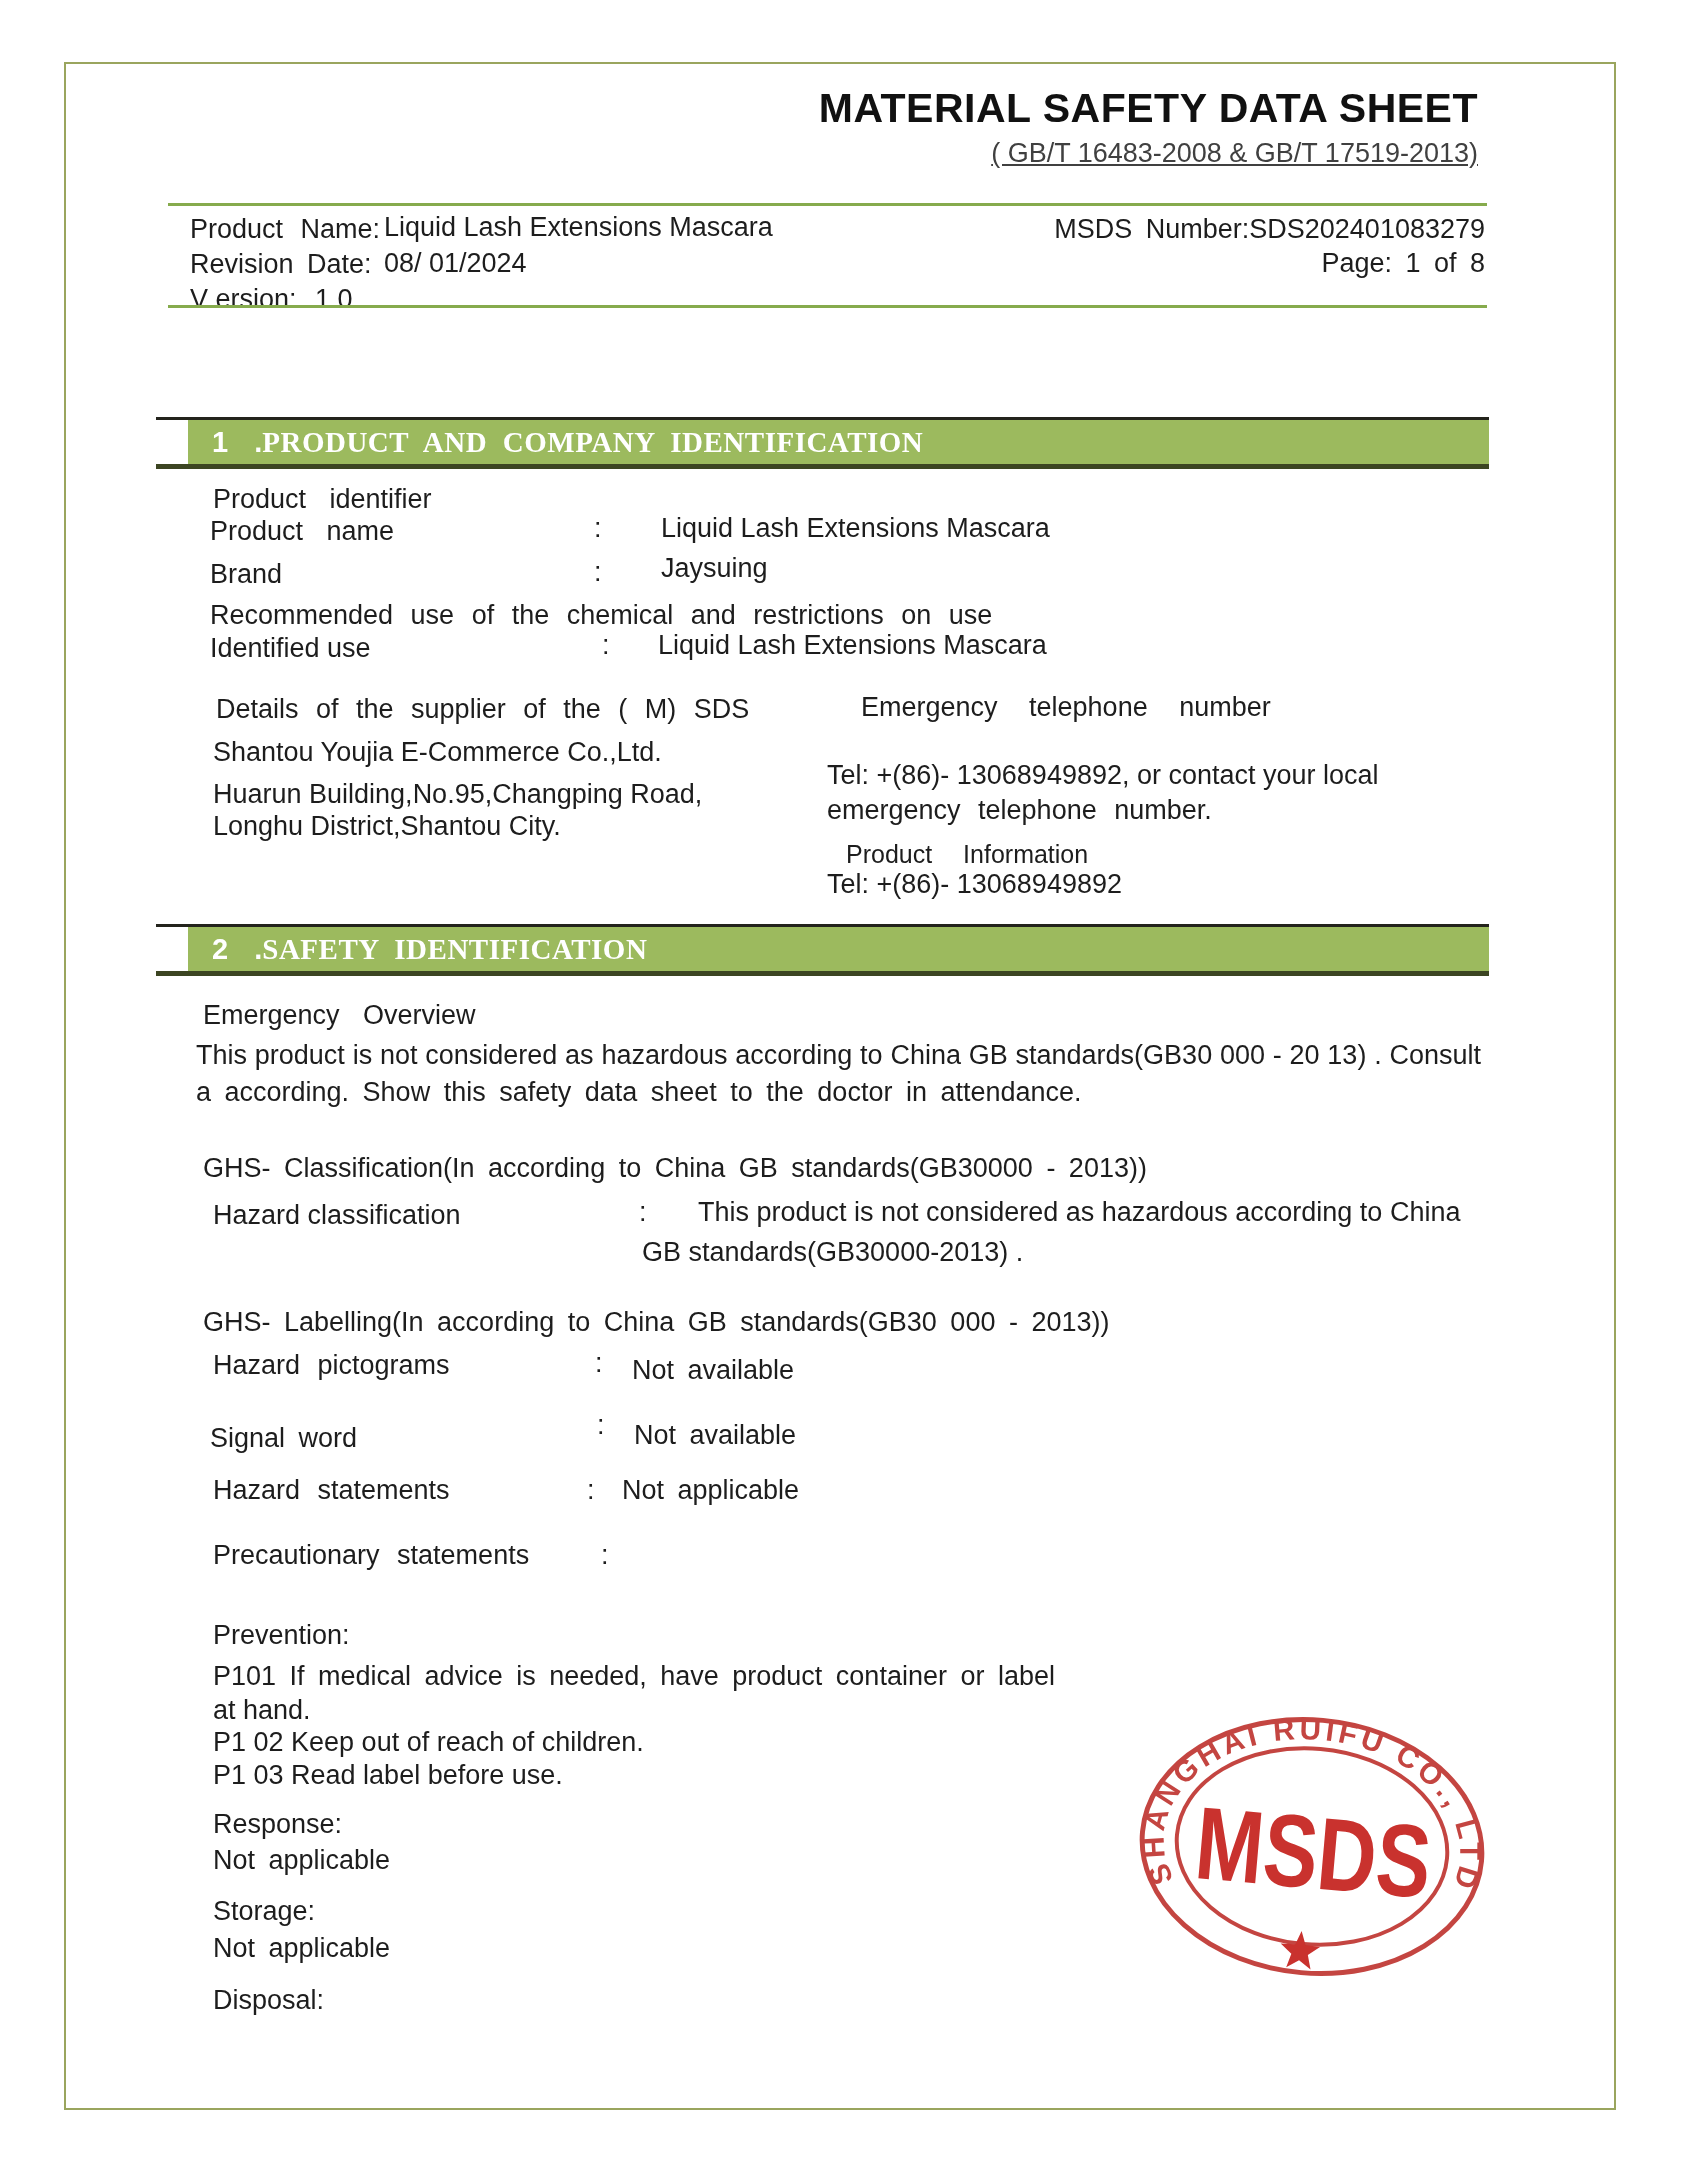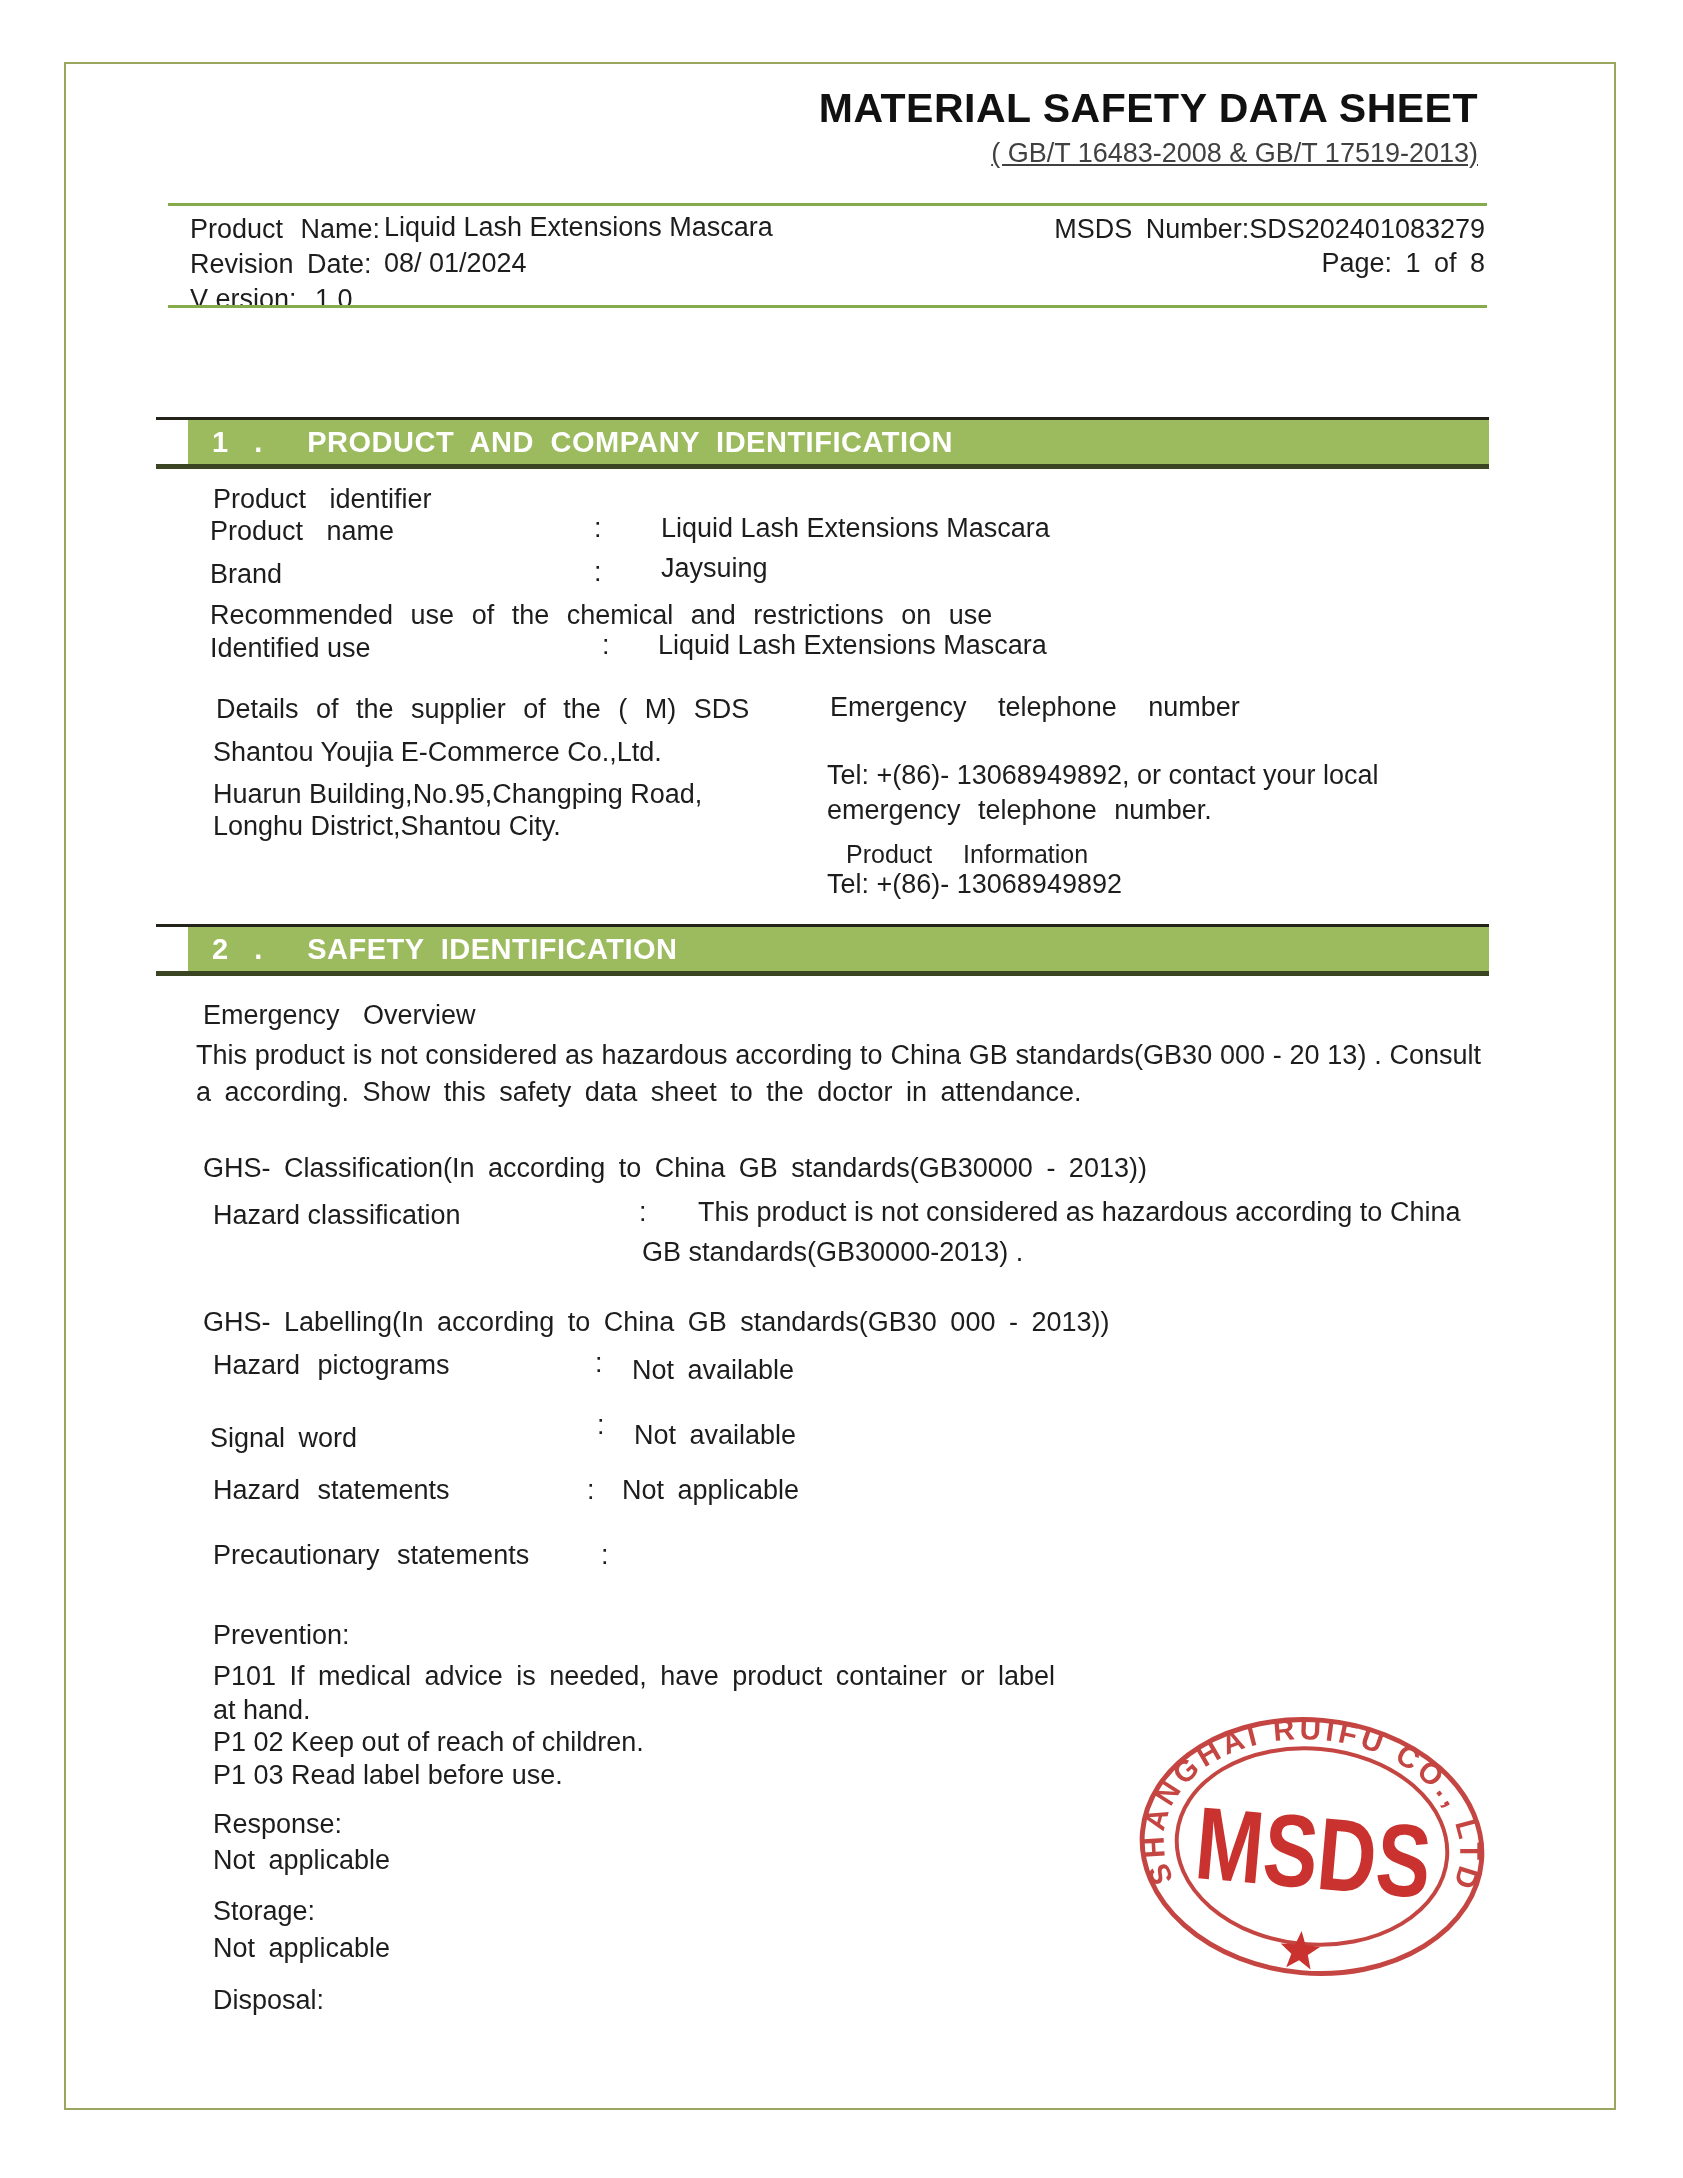--- a/index.html
+++ b/index.html
@@ -23,21 +23,21 @@
   .doc-title .main{font-size:41px;font-weight:bold;letter-spacing:0.5px;color:#111;}
   .doc-title .sub{font-size:27px;margin-top:6px;color:#404040;text-decoration:underline;}
   .secbar{
     position:absolute;left:156px;width:1333px;height:44px;
     background:linear-gradient(to right,#ffffff 0px,#ffffff 32px,#9cba5e 32px);
     border-top:3px solid #23231c;border-bottom:5px solid #3c4522;
     color:#ffffff;font-weight:bold;font-size:29px;
     display:flex;align-items:center;
   }
   .secnum{margin-left:56px;word-spacing:18px;}
-  .sectitle{margin-left:45px;word-spacing:8px;letter-spacing:0.5px;}
+  .sectitle{word-spacing:8px;letter-spacing:0.5px;font-family:Liberation Serif, serif;}
   .para-justify{white-space:normal;text-align:justify;text-align-last:justify;}
   .stamp{position:absolute;left:1129px;top:1705px;opacity:0.92;}
 </style>
 </head>
 <body>
 
 <div class="page-border"></div>
 
 <div class="doc-title">
   <div class="main">MATERIAL SAFETY DATA SHEET</div>
@@ -66,21 +66,21 @@
 <div class="t" style="left:661px;top:513px">Liquid Lash Extensions Mascara</div>
 <div class="t" style="left:210px;top:559px">Brand</div>
 <div class="t" style="left:594px;top:557px">:</div>
 <div class="t" style="left:661px;top:553px">Jaysuing</div>
 <div class="t b ws10" style="left:210px;top:600px">Recommended use of the chemical and restrictions on use</div>
 <div class="t" style="left:210px;top:633px">Identified use</div>
 <div class="t" style="left:602px;top:630px">:</div>
 <div class="t" style="left:658px;top:630px">Liquid Lash Extensions Mascara</div>
 
 <div class="t b ws10" style="left:216px;top:694px">Details of the supplier of the ( M) SDS</div>
-<div class="t b ws24" style="left:830px;top:692px">Emergency telephone number</div>
+<div class="t b ws24" style="left:861px;top:692px">Emergency telephone number</div>
 <div class="t" style="left:213px;top:737px">Shantou Youjia E-Commerce Co.,Ltd.</div>
 <div class="t" style="left:213px;top:779px">Huarun Building,No.95,Changping Road,</div>
 <div class="t" style="left:213px;top:811px">Longhu District,Shantou City.</div>
 <div class="t" style="left:827px;top:760px">Tel: +(86)- 13068949892, or contact your local</div>
 <div class="t ws10" style="left:827px;top:795px">emergency telephone number.</div>
 <div class="t b ws24" style="left:846px;top:840px;font-size:25px">Product Information</div>
 <div class="t" style="left:827px;top:869px">Tel: +(86)- 13068949892</div>
 
 <div class="secbar" style="top:924px">
   <span class="secnum">2 .</span>

